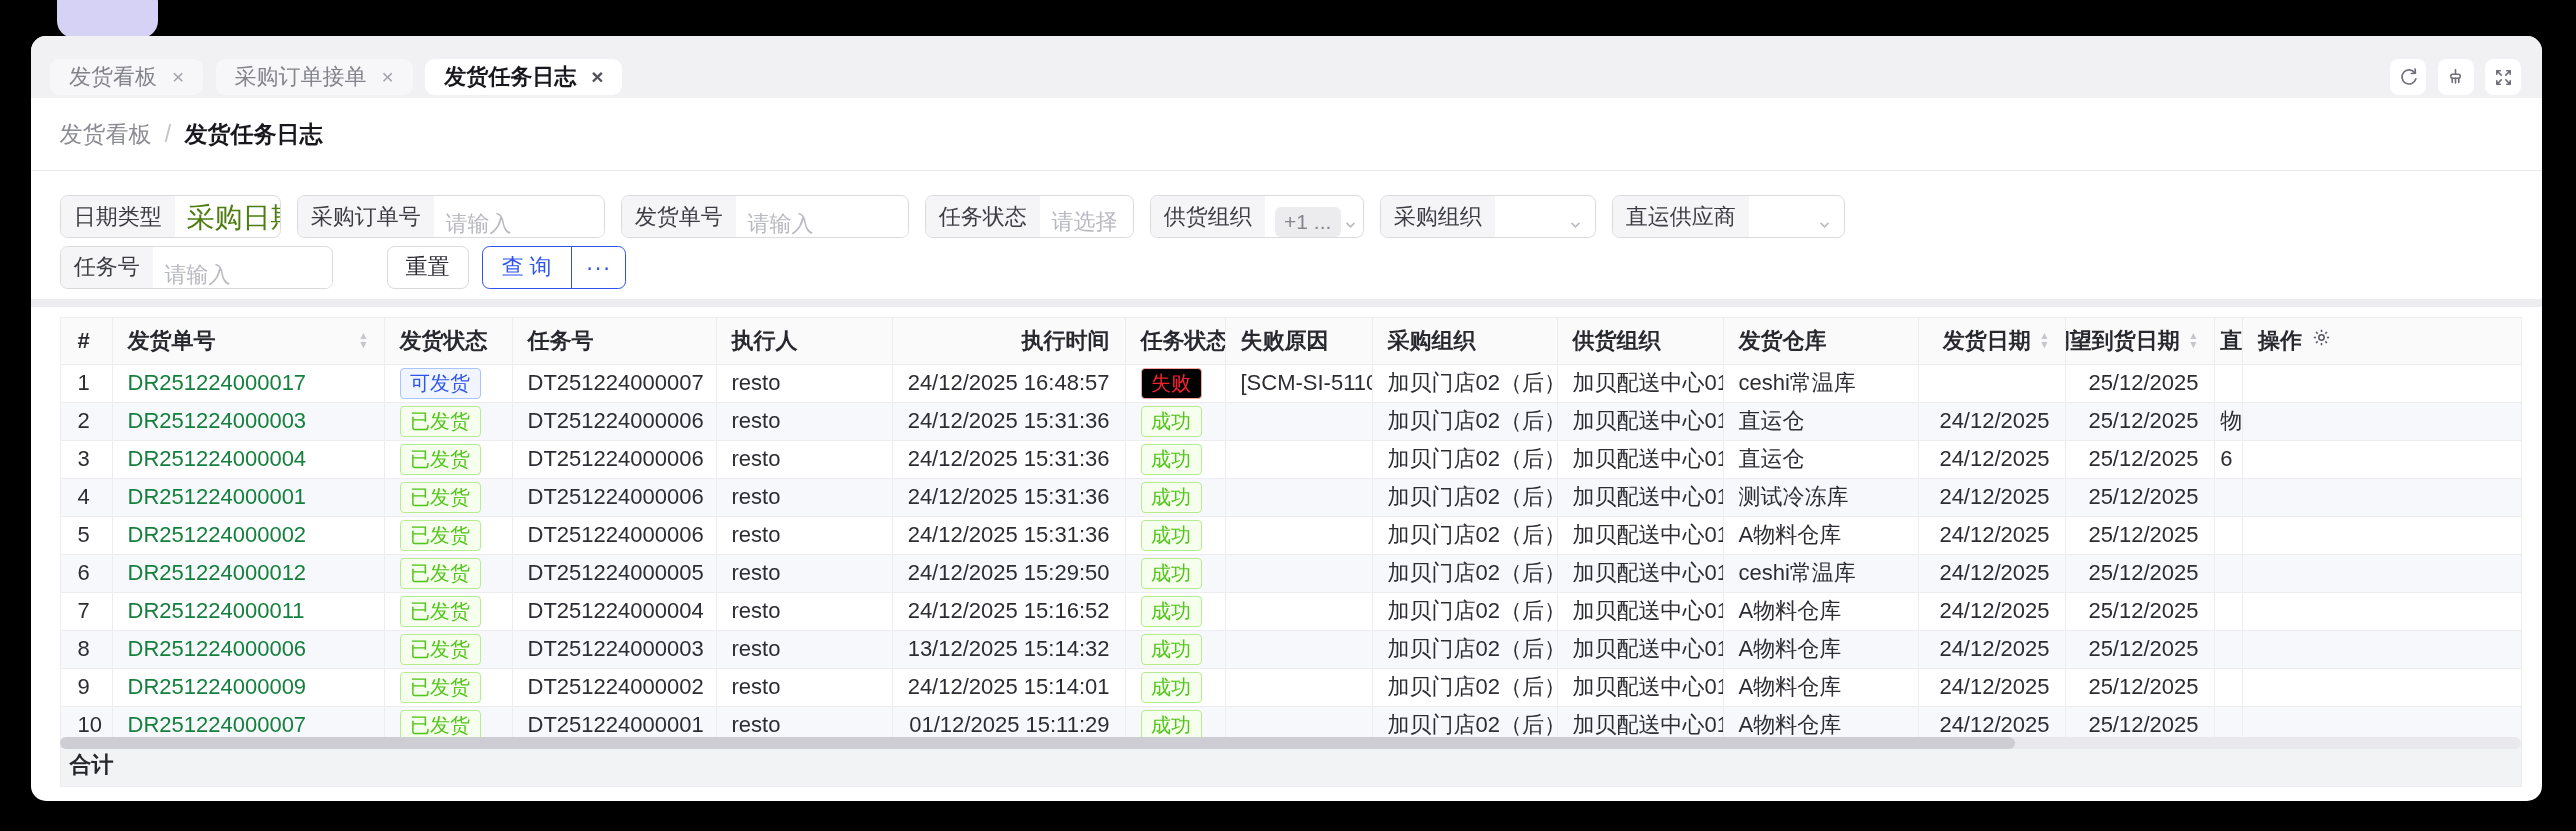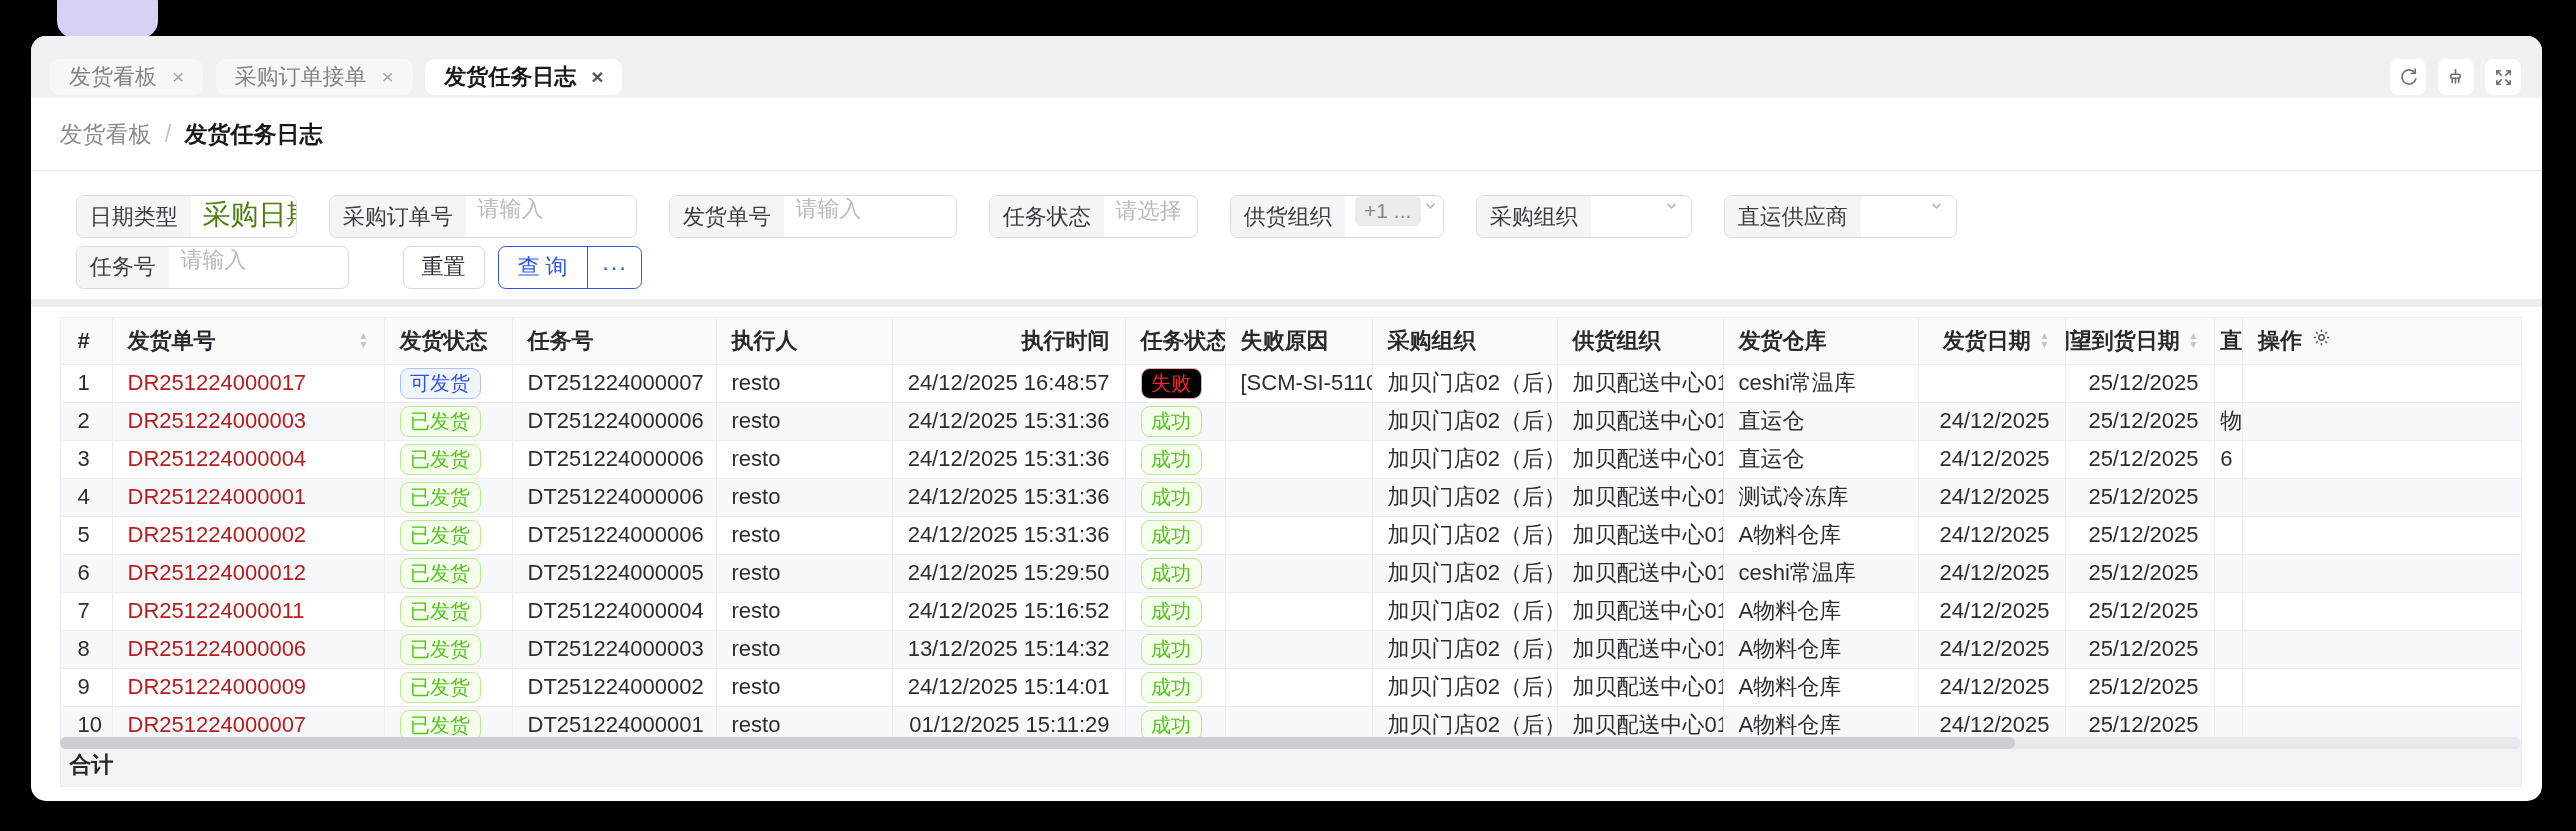--- a/index.html
+++ b/index.html
@@ -32,23 +32,23 @@
   .breadcrumb { height:73px; display:flex; align-items:center; padding-left:28.5px;
     border-bottom:0.9px solid #ebebee; font-size:23px; }
   .bc-parent { color:#8b8b94; }
   .bc-sep { color:#c3c3ca; margin:0 13.3px; }
   .bc-current { color:#17171d; font-weight:bold; }
 
   
   .filters { padding:24px 28.5px 10.4px 28.5px; }
   .frow { display:flex; align-items:center; }
   .frow + .frow { margin-top:7.6px; }
-  .field { display:flex; align-items:flex-start; height:43px;
+  .field { display:flex; align-items:flex-end; height:43px;
     border:0.9px solid #dadadd; border-radius:7.6px; overflow:hidden; background:#fff;
-    margin-right:16px; flex:none;margin-left:16px; }
+    margin-right:16px; flex:none; }
   .field .flabel { background:#f5f5f7; color:#3c3c44; font-size:22px; height:100%;
     display:flex; align-items:center; padding:0 13.3px; white-space:nowrap; }
   .field .fval { font-size:28px; color:#4d7c0f; padding:0 11.4px; white-space:nowrap; }
   .field .fph { font-size:22px; color:#b9b9c1; padding:0 11.4px; white-space:nowrap; }
   .field input { border:none; outline:none; font-size:22px; color:#2b2b33;
     padding:0 11.4px; flex:1; min-width:0; font-family:"Liberation Sans",sans-serif; }
   .field input::placeholder { color:#b9b9c1; }
   .field .chev { margin-left:auto; margin-right:9.5px; flex:none; }
   .chev svg { stroke:#b9b9c1; fill:none; stroke-width:2; }
   .tag { background:#ececef; color:#85858e; border-radius:5.7px; font-size:21px;
@@ -77,24 +77,24 @@
     font-size:22px; }
   tbody td { height:38px; color:#2c2c33; }
   tbody tr:nth-of-type(even) td { background:#f7f8fb; }
   .th-in { display:flex; align-items:center; }
   .th-in.right { justify-content:flex-end; }
   .th-in.spread { justify-content:space-between; }
   .sorter { display:flex; flex-direction:column; margin-left:8.5px; }
   .sorter i { font-style:normal; font-size:10.4px; line-height:8.5px; color:#c6c6cd; }
   .ta-r { text-align:right; }
   .c-idx { padding-left:17px; }
-  .c-link a { color:#b91c1c; text-decoration:none; }
+  .c-link a { color:#15803d; text-decoration:none; }
   .c-extra { padding:0 0 0 5.7px; }
   .c-op { border-left:0.9px solid #e6e6ea; }
-  .badge { display:inline-block; padding:1.9px 9.5px; border-radius:9px; font-size:20px;
+  .badge { display:inline-block; padding:1.9px 9.5px; border-radius:4px; font-size:20px;
     border:1.4px solid; line-height:1.3; }
   .v-blue  { background:#f0f5ff; border-color:#a9c3fb; color:#2f54eb; }
   .v-green { background:#f6ffed; border-color:#b7eb8f; color:#52c41a; }
   .v-red   { background:#000000; border-color:#ffa39e; color:#f5222d; }
   .gear svg { stroke:#55555e; fill:none; stroke-width:1.7; margin-left:8.5px; }
 
   .total-body td { height:42px; background:#f2f3f5; color:#26262d; font-weight:bold;
     padding-left:9px; border:0.9px solid #ededf0; }
 
   .hscroll-track { position:absolute; left:0; top:420px; width:2461px; height:12.3px;

